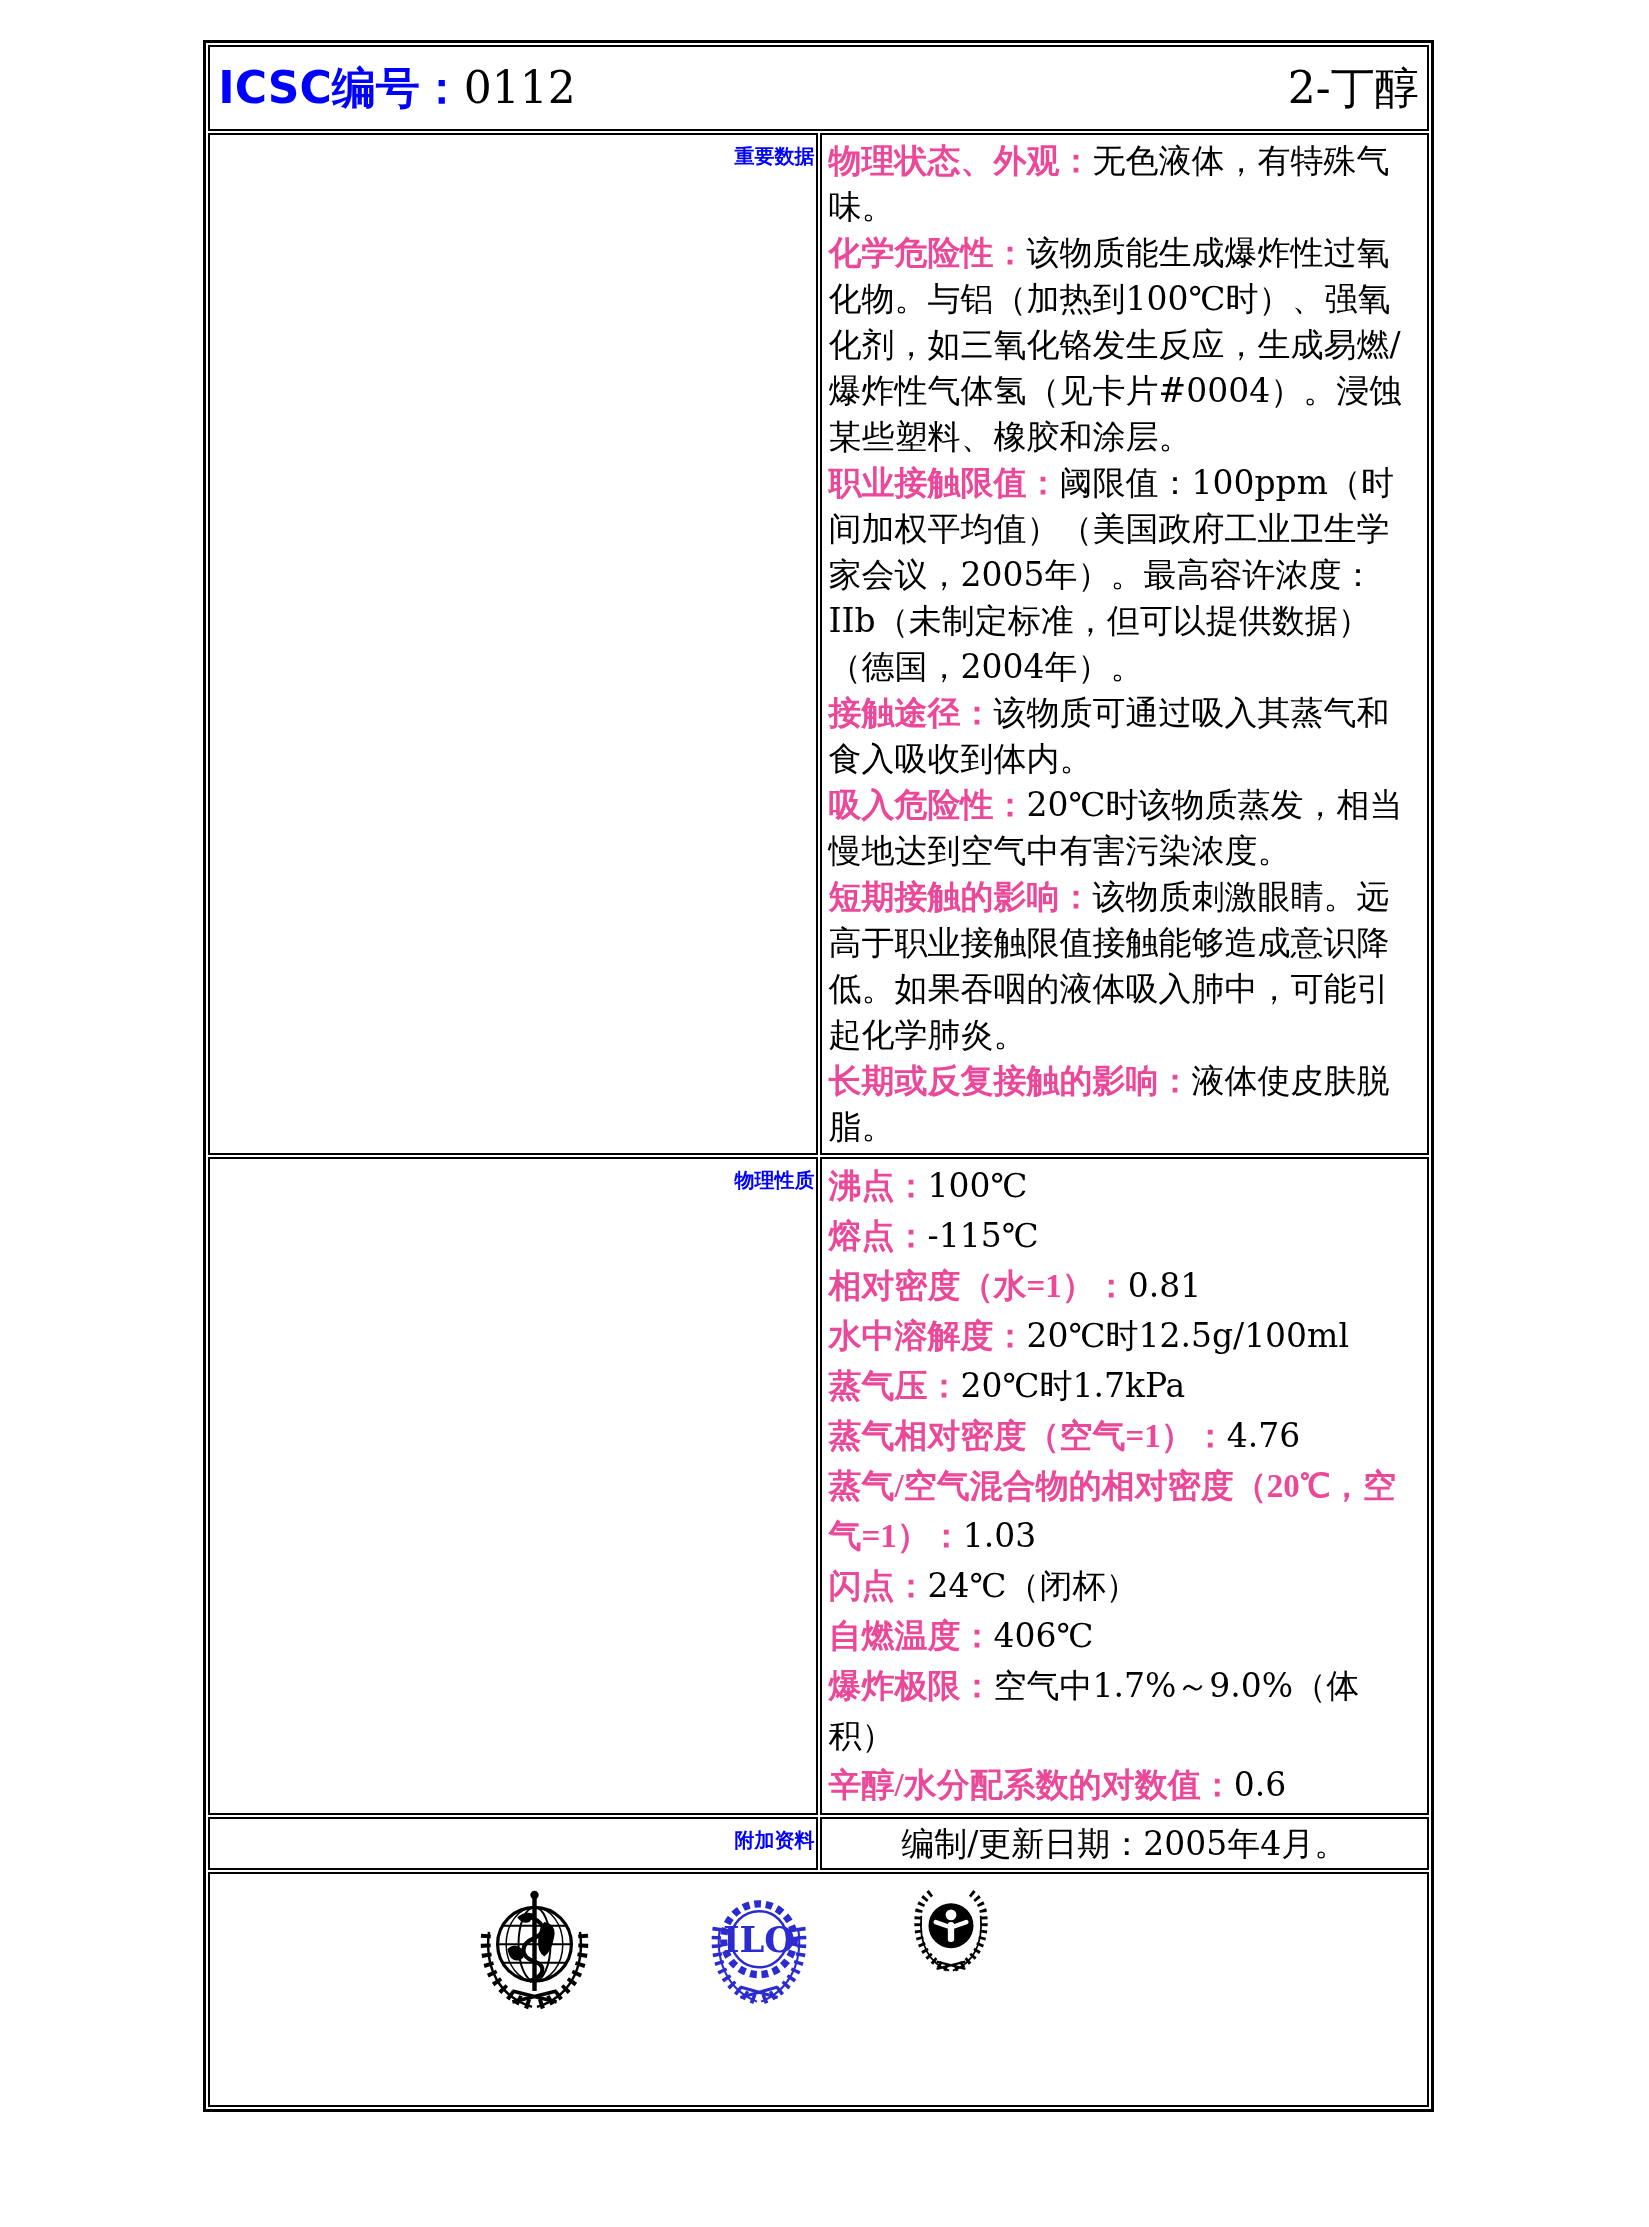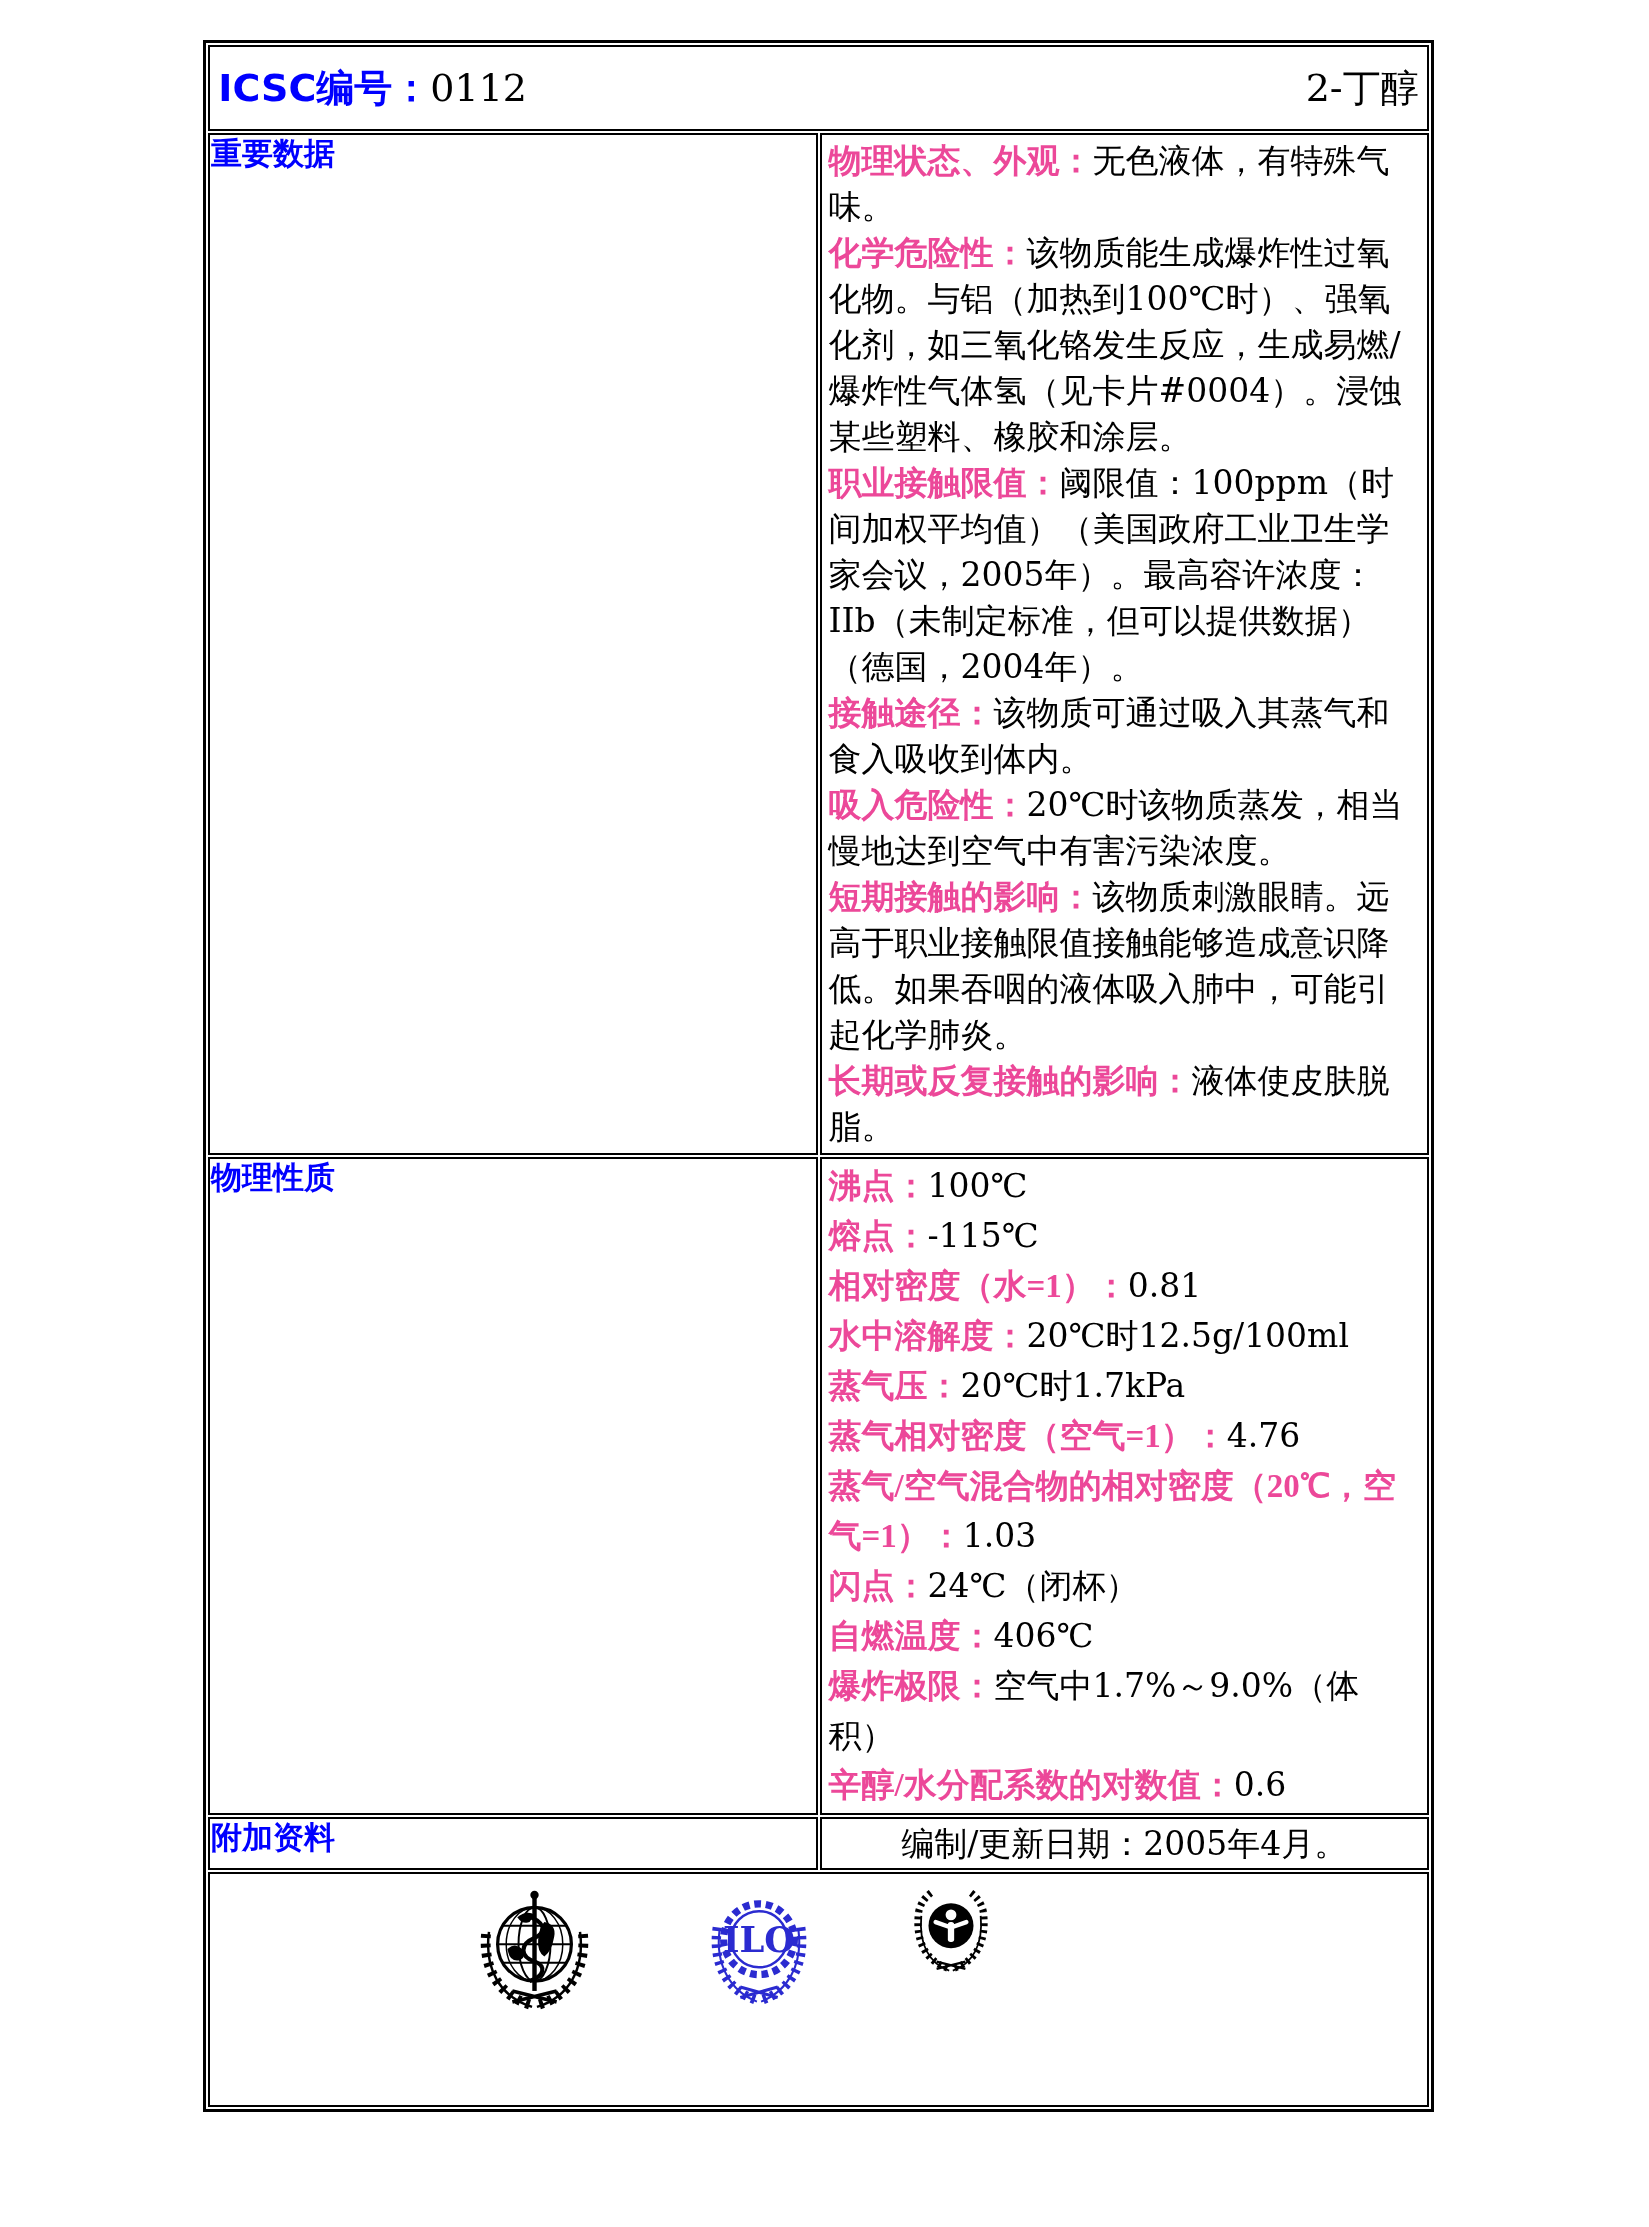--- a/index.html
+++ b/index.html
@@ -12,27 +12,27 @@
     margin:0 0 24px 0;text-align:center;color:#ff0000;
     font-family:"DejaVu Serif", serif;font-weight:bold;
     font-size:45px;line-height:51px;letter-spacing:5.6px;
   }
   table.card{
     width:1231px;border:3.5px solid #000;border-spacing:2.8px;border-collapse:separate;
     table-layout:fixed;
   }
   table.card td{border:2.1px solid #000;vertical-align:top;background:#fff;}
   td.lbl{
-    width:139px;text-align:left;vertical-align:middle;
-    color:#0000ff;font-family:Liberation Mono, monospace;font-weight:bold;
-    font-size:31px;line-height:40px;
+    width:139px;text-align:right;vertical-align:middle;
+    color:#0000ff;font-family:Liberation Serif, serif;font-weight:bold;
+    font-size:20px;line-height:40px;
   }
   td.val{padding:2.8px 7px 2.8px 7px;font-size:33px;}
   .hdr-cell{height:82px;vertical-align:middle !important;padding:0 8.3px;}
-  .hdr-flex{display:flex;justify-content:space-between;align-items:center;font-size:38px;}
+  .hdr-flex{display:flex;justify-content:space-between;align-items:center;font-size:44px;}
   .blue-lbl{color:#0000ff;font-family:"DejaVu Sans", sans-serif;font-weight:bold;}
   .imp p, .notes-p{margin:0;line-height:46px;}
   .phys p{margin:0;line-height:49px;}
   .plabel{color:#ec4899;font-family:Liberation Serif, serif;font-weight:bold;}
   .pval{color:#000;}
   td.env{height:131px;}
   td.notes{height:113px;}
   td.addl{height:43px;vertical-align:middle !important;}
   td.addl .notes-p{line-height:39px;text-align:center;}
   td.logos-cell{height:216px;padding:11px 0 4.2px 0;}

